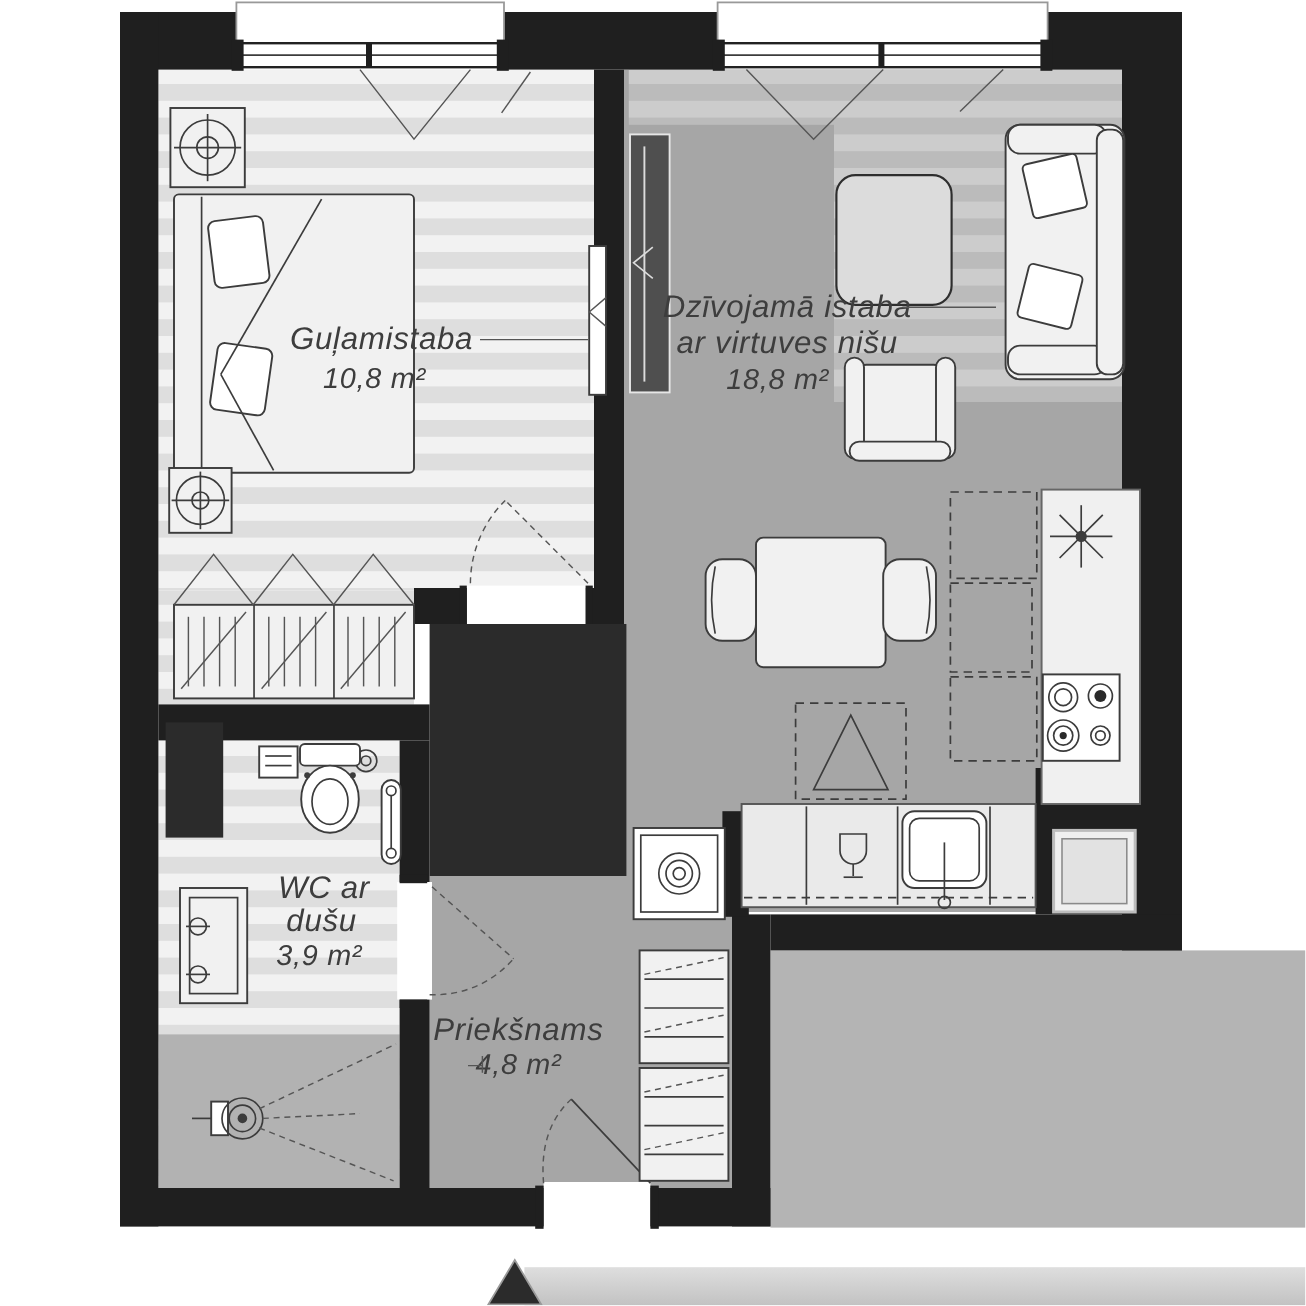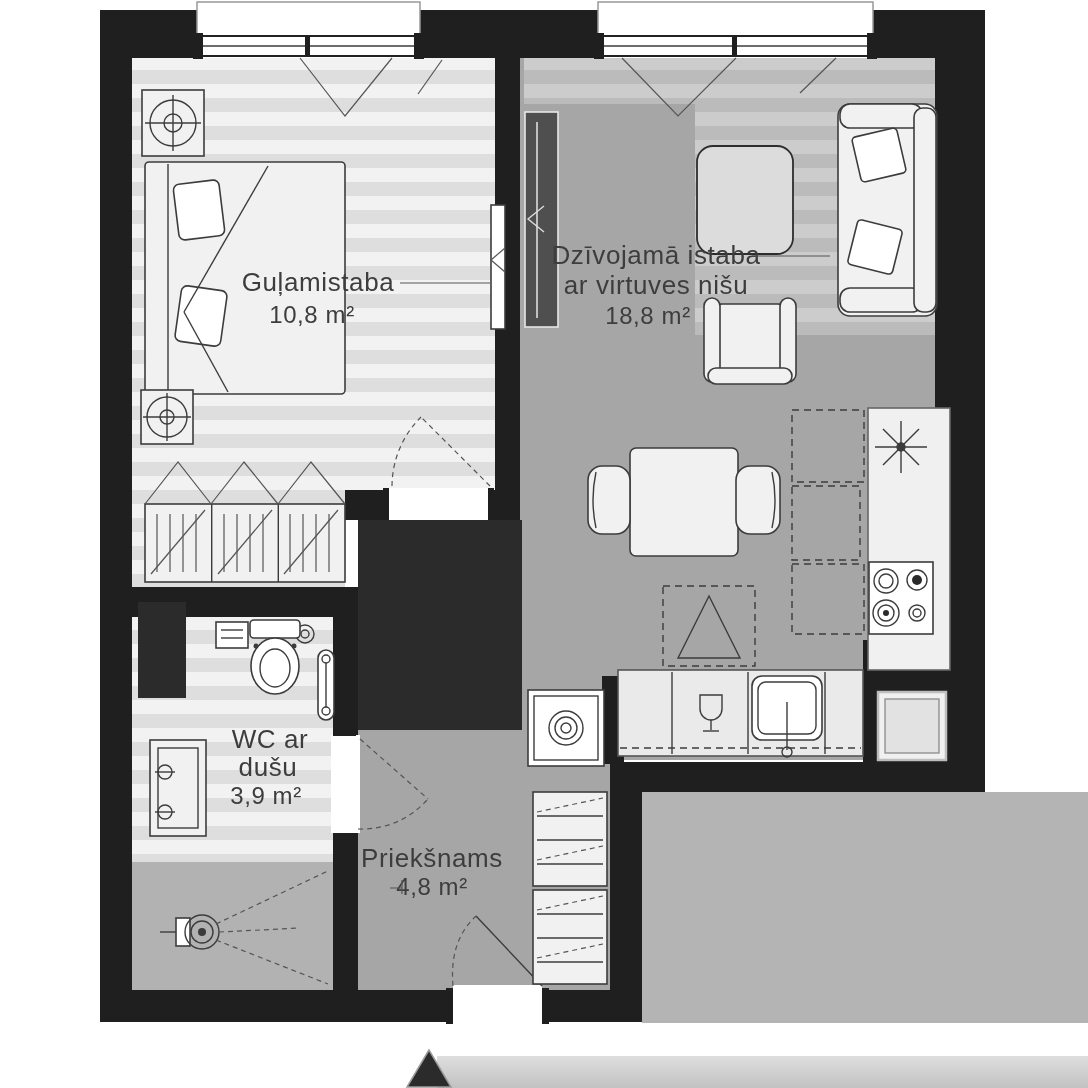--- a/index.html
+++ b/index.html
@@ -1,16 +1,16 @@
 <!DOCTYPE html>
 <html style="--wall: #1f1f1f; --dark_zone: #2b2b2b; --floor_mid: #a6a6a6; --outside: #b4b4b4; --text: #3d3d3d;"><head>
 <meta charset="utf-8">
 <style>
   html,body{margin:0;padding:0;background:#fff;}
-  .page{width:1088px;height:1088px;position:relative;background:#fff;overflow:hidden;}
+  .page{width:1088px;height:1088px;position:relative;background:#fff;overflow:hidden;font-style:italic;}
   svg{display:block;}
   .wall{fill:var(--wall,#1f1f1f);}
   .darkzone{fill:var(--dark_zone,#2b2b2b);}
   .outside{fill:var(--outside,#b4b4b4);}
   .floor-mid{fill:var(--floor_mid,#a6a6a6);}
   .ol{fill:#f1f1f1;stroke:#3c3c3c;stroke-width:1.6;}
   .olw{fill:#ffffff;stroke:#3c3c3c;stroke-width:1.6;}
   .ln{stroke:#3c3c3c;stroke-width:1.4;fill:none;}
   .lnt{stroke:#555;stroke-width:1.2;fill:none;}
   .dsh{stroke-dasharray:7 5;}

